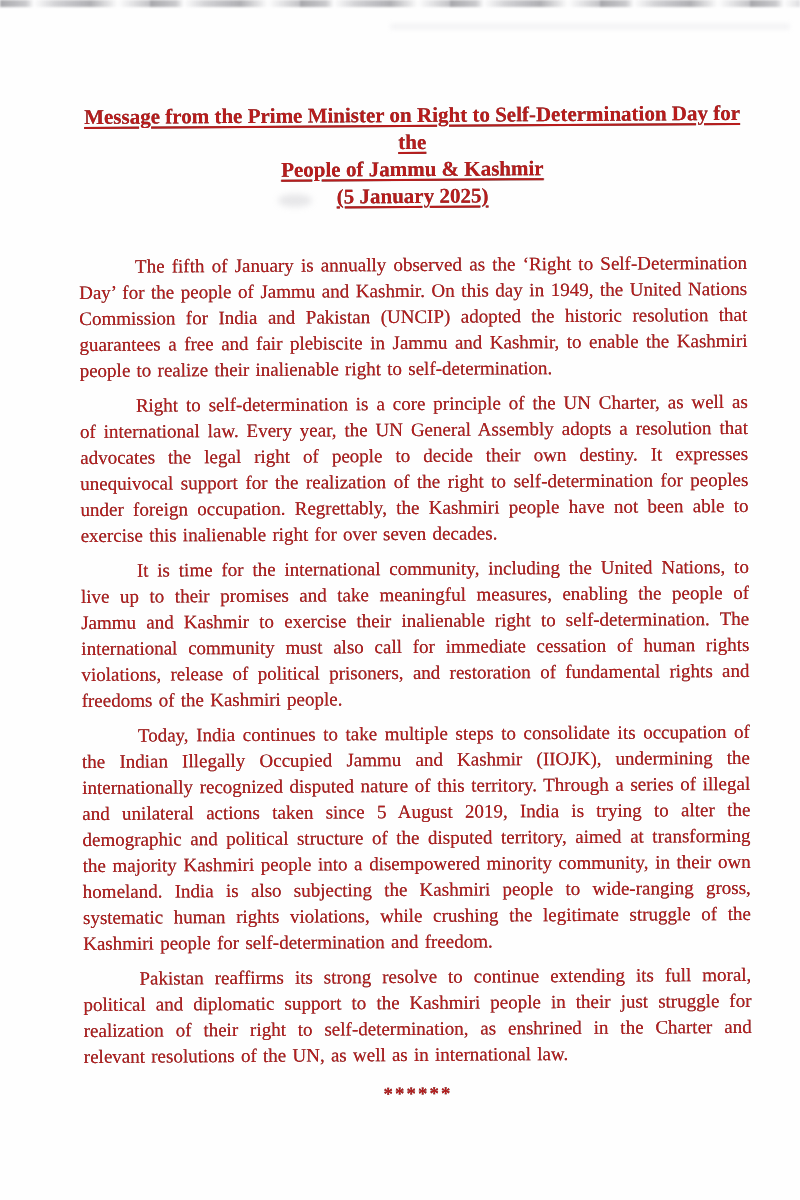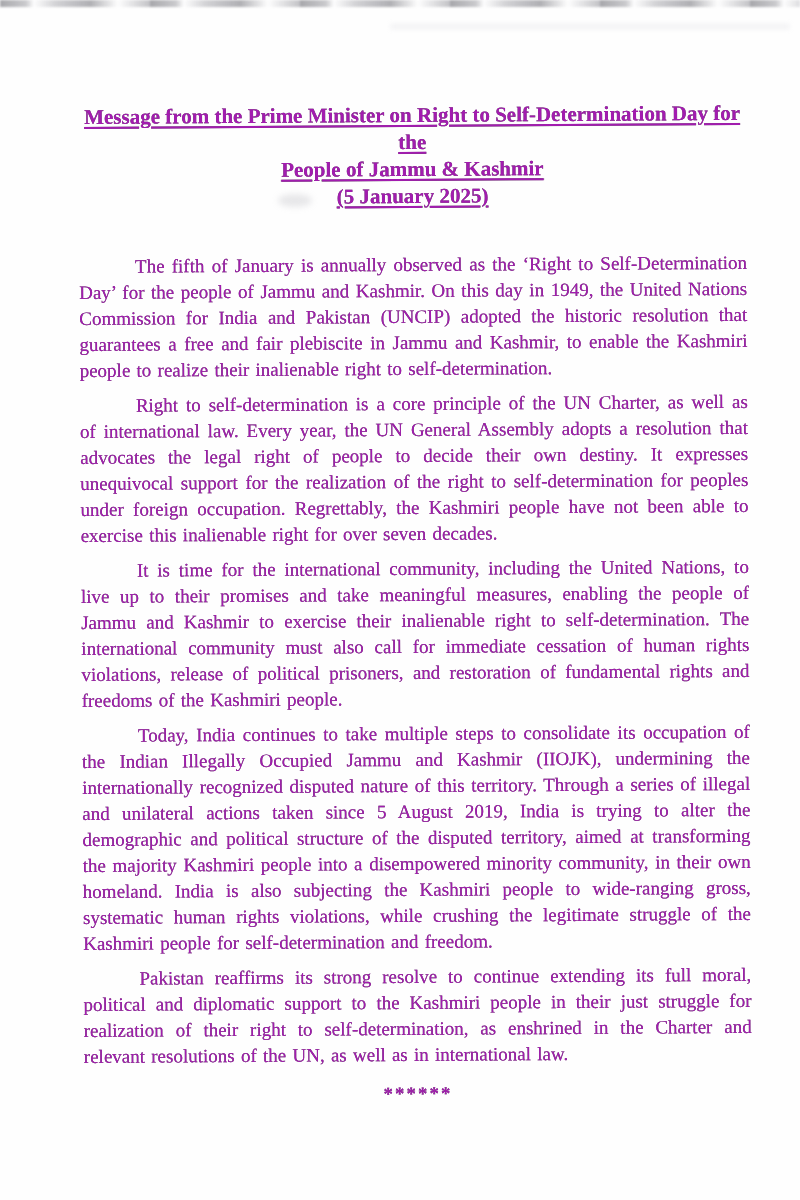--- a/index.html
+++ b/index.html
@@ -7,21 +7,21 @@
     padding: 0;
     background: #ffffff;
   }
   .page {
     position: relative;
     width: 800px;
     height: 1200px;
     background: #fefefe;
     overflow: hidden;
     font-family: "Liberation Serif", "DejaVu Serif", serif;
-    color: #a21caf;
+    color: #b91c1c;
   }
   
   .scan-band-top {
     position: absolute;
     top: 0; left: 0; right: 0;
     height: 7px;
     background: repeating-linear-gradient(90deg,
       rgba(55,55,65,0.55) 0px, rgba(70,70,80,0.35) 26px,
       rgba(230,230,235,0.05) 34px, rgba(120,120,130,0.40) 55px,
       rgba(60,60,70,0.50) 90px, rgba(235,235,240,0.05) 118px,

